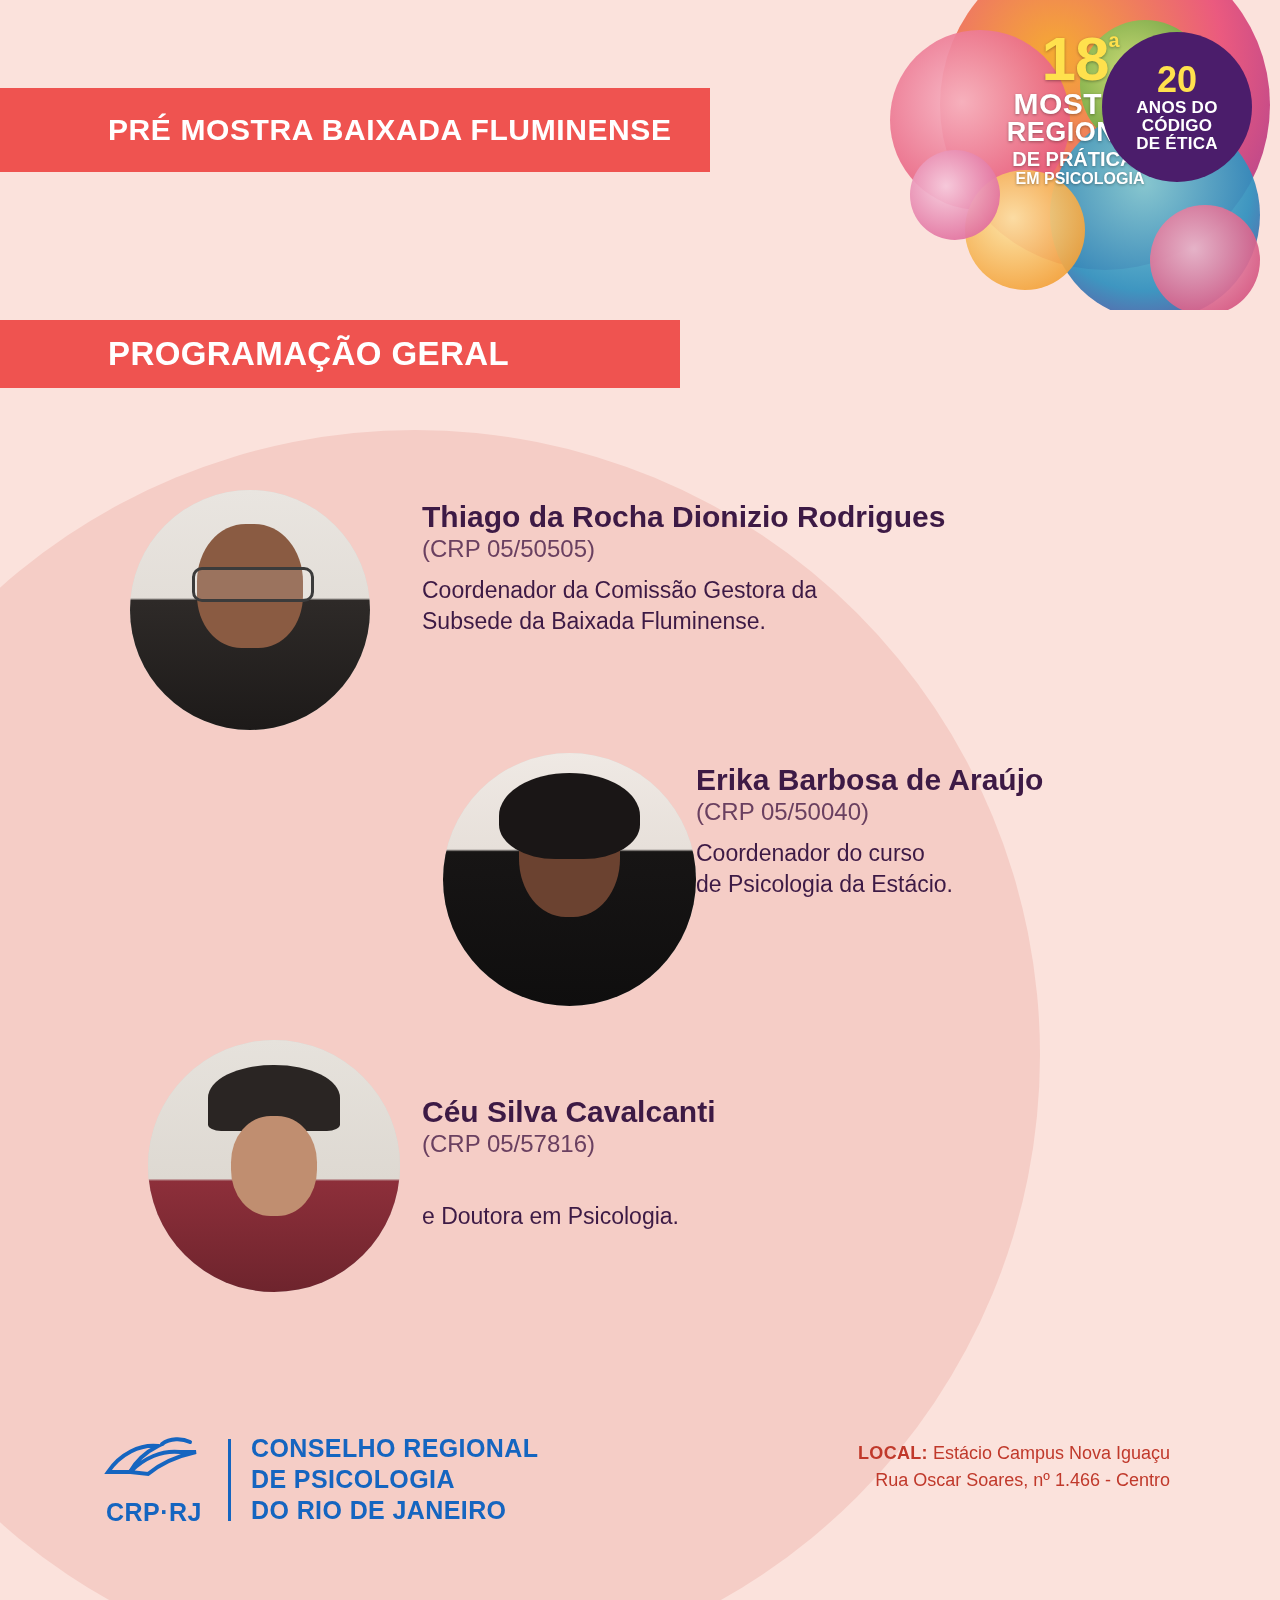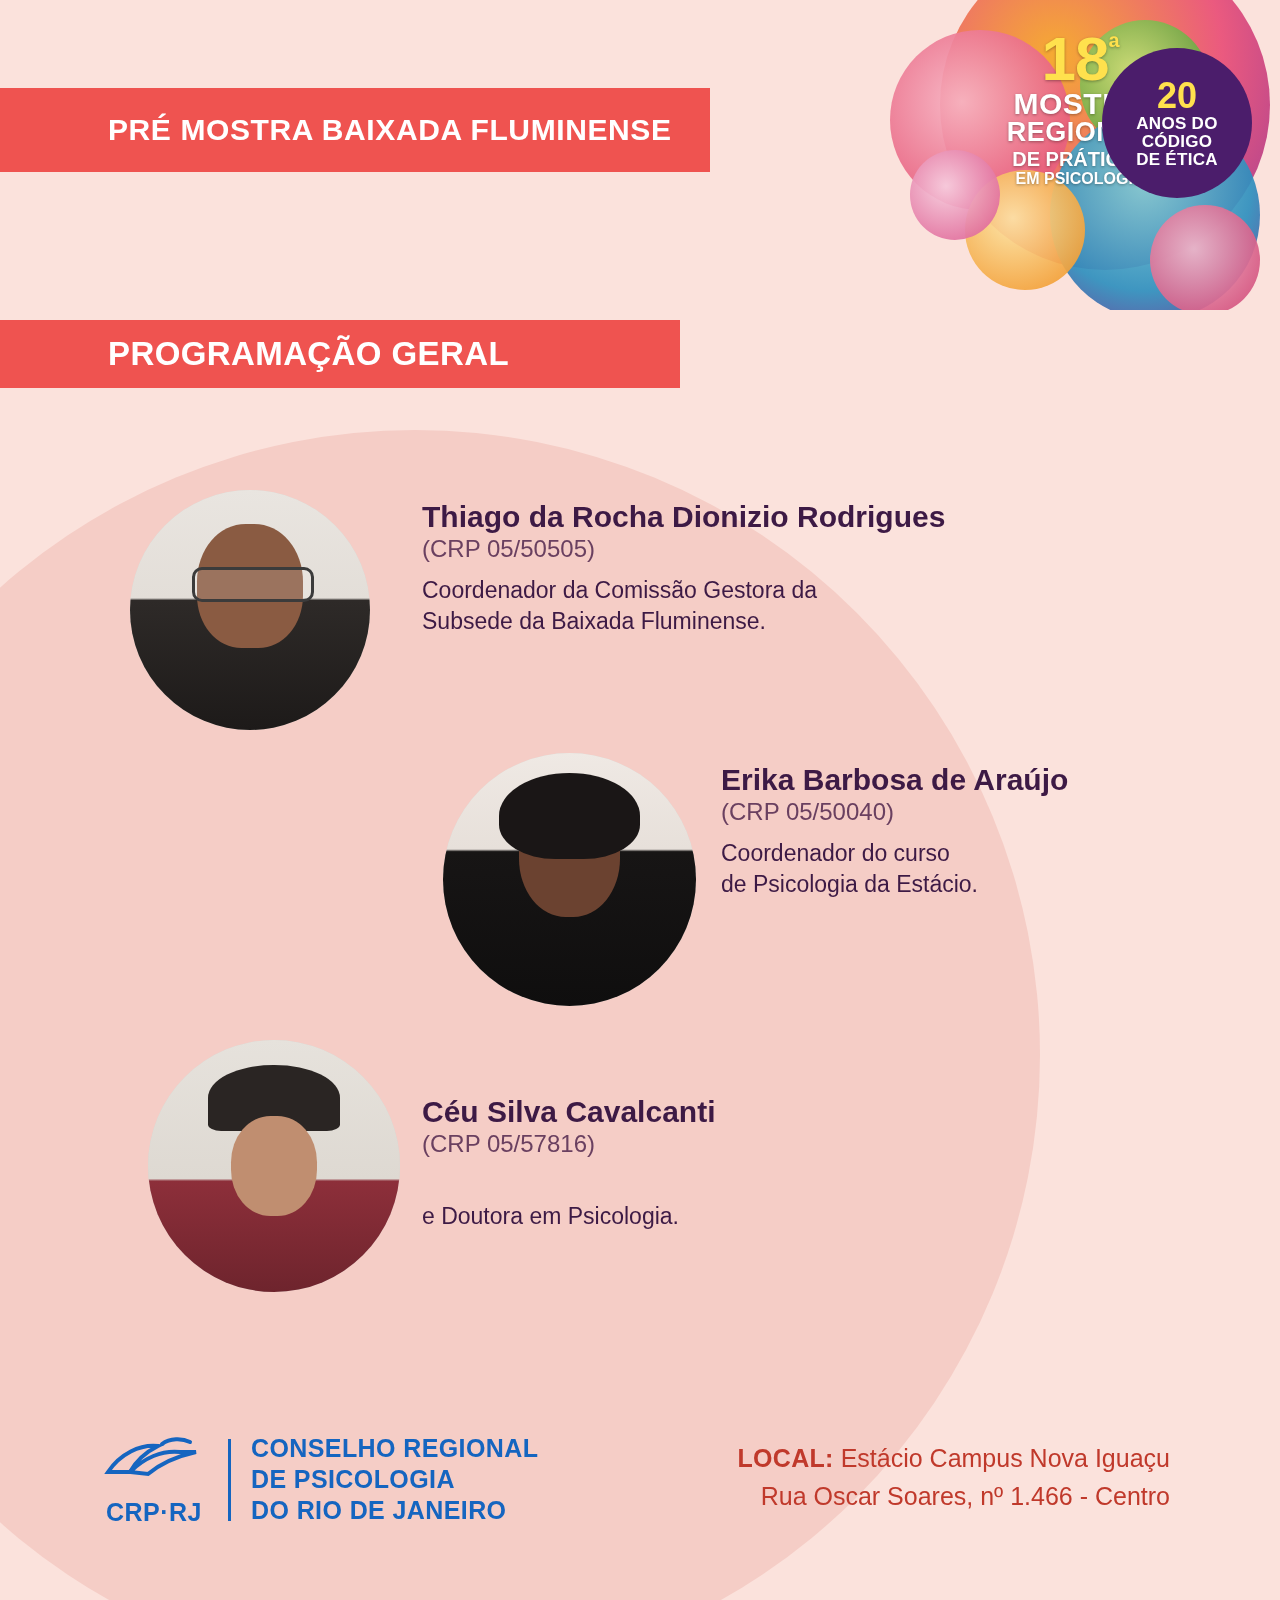--- a/index.html
+++ b/index.html
@@ -89,21 +89,21 @@
   }
   .logo-18 sup { font-size: 30px; }
   .logo-mostra { font-size: 30px; font-weight: bold; line-height: 1.0; letter-spacing: .5px; }
   .logo-regional { font-size: 27px; font-weight: bold; line-height: 1.0; letter-spacing: .5px; }
   .logo-sub1 { font-size: 20px; font-weight: bold; line-height: 1.1; margin-top: 2px; }
   .logo-sub2 { font-size: 16px; font-weight: bold; line-height: 1.1; }
 
   .ethics-badge {
     position: absolute;
     right: 28px;
-    top: 48px;
+    top: 32px;
     width: 150px;
     height: 150px;
     border-radius: 50%;
     background: #4b1d6b;
     color: #ffffff;
     display: flex;
     flex-direction: column;
     align-items: center;
     justify-content: center;
     text-align: center;
@@ -150,21 +150,21 @@
   .pname { font-size: 30px; font-weight: bold; color: #3d1a45; line-height: 1.1; }
   .pcrp  { font-size: 24px; color: #6a4060; margin-top: 2px; }
   .prole { font-size: 23px; color: #3d1a45; margin-top: 12px; line-height: 1.35; }
 
   .p1 { left: 130px; top: 490px; }
   .p1 .photo { width: 240px; height: 240px; }
   .p1 .ptext { margin-left: 52px; }
 
   .p2 { left: 443px; top: 753px; }
   .p2 .photo { width: 253px; height: 253px; }
-  .p2 .ptext { margin-left: 25px; }
+  .p2 .ptext { }
 
   .p3 { left: 148px; top: 1040px; }
   .p3 .photo { width: 252px; height: 252px; }
   .p3 .ptext { margin-left: 22px; padding-top: 55px; }
 
   
   .face-a { background: linear-gradient(180deg,#e9e5e0 0%,#e3ded8 45%,#2e2a28 46%,#1d1a19 100%); }
   .face-a::before { content:""; position:absolute; left:28%; top:14%; width:44%; height:52%; border-radius:46% 46% 42% 42%; background:#8a5b42; }
   .face-a::after { content:""; position:absolute; left:26%; top:32%; width:48%; height:12%; border-radius:10px; border:3px solid #3b3b3b; background:rgba(255,255,255,.15); }
 
@@ -179,21 +179,21 @@
   
   .footer { position: absolute; left: 0; bottom: 0; width: 1280px; height: 200px; z-index: 5; }
 
   .crp-logo { position: absolute; left: 100px; top: 32px; display: flex; align-items: center; }
   .crp-mark { width: 108px; text-align: center; color: #1565c0; }
   .crp-mark svg { display: block; }
   .crp-abbr { font-size: 25px; font-weight: bold; color: #1565c0; letter-spacing: .5px; margin-top: 12px; }
   .crp-divider { width: 3px; height: 82px; background: #1565c0; margin: 0 20px; }
   .crp-lines { color: #1565c0; font-weight: bold; font-size: 25px; line-height: 1.25; letter-spacing: .4px; }
 
-  .local { position: absolute; right: 110px; top: 40px; text-align: right; color: #c0392b; font-size: 25px; line-height: 1.5; }
+  .local { position: absolute; right: 110px; top: 40px; text-align: right; color: #c0392b; font-size: 18px; line-height: 1.5; }
   .local .lbl { font-weight: bold; letter-spacing: .3px; }
 </style>
 </head>
 <body>
 
 <div class="bg-circle"></div>
 
 <div class="header-band">
   <div class="title">PRÉ MOSTRA BAIXADA FLUMINENSE</div>
 </div>

